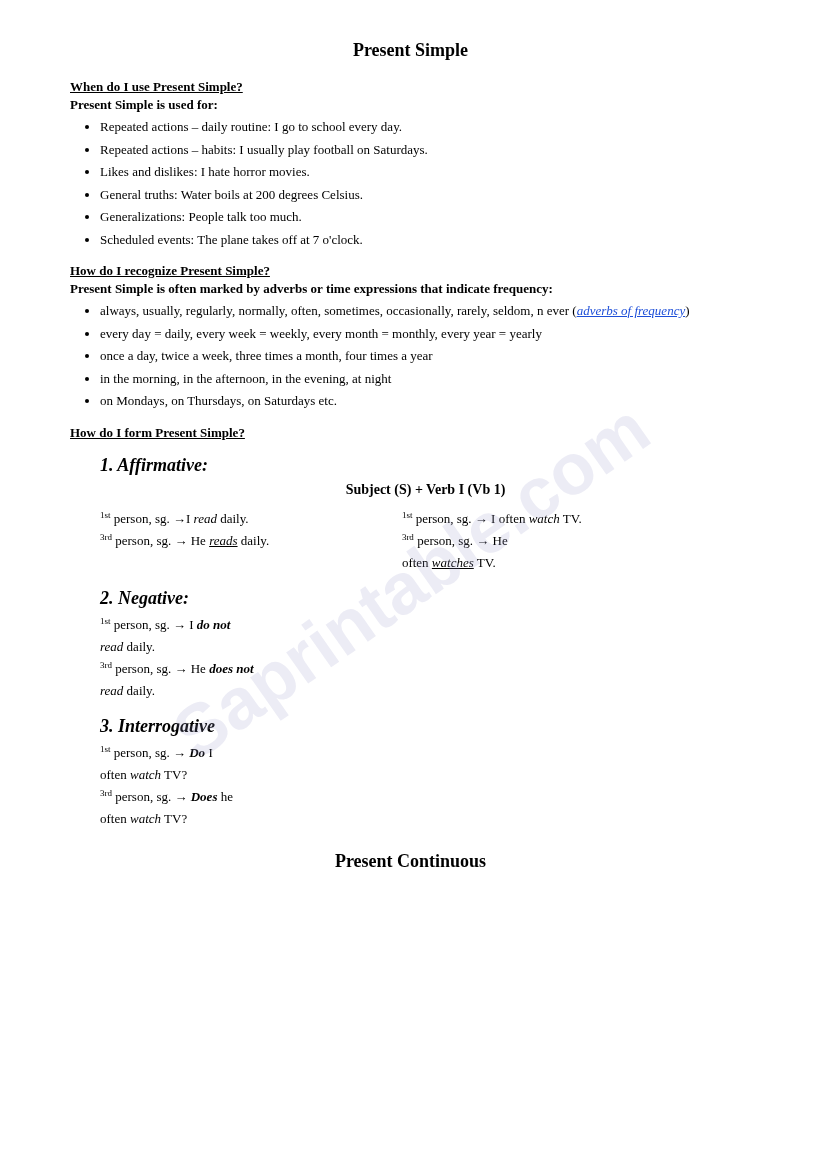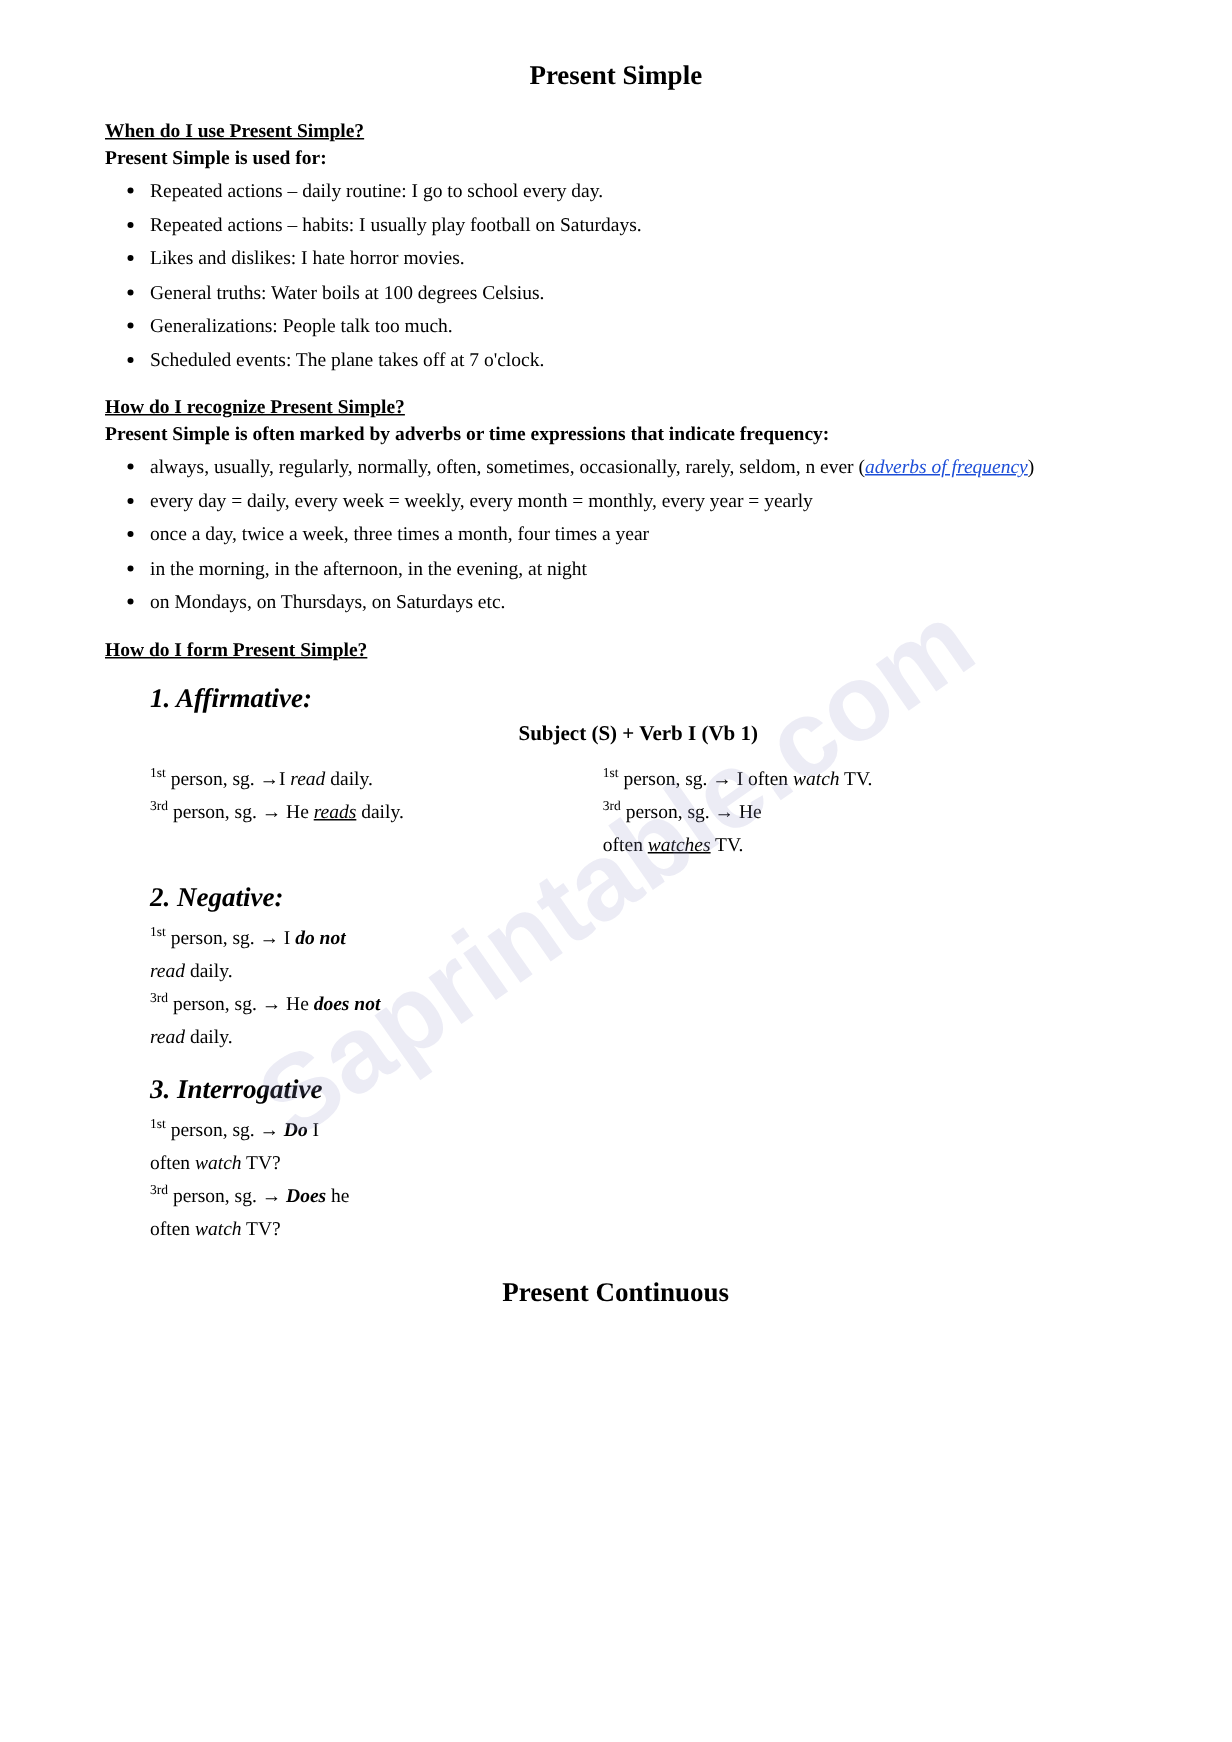--- a/index.html
+++ b/index.html
@@ -148,21 +148,21 @@
 
 <h1 class="page-title">Present Simple</h1>
 
 <div class="section-question">When do I use Present Simple?</div>
 <div class="section-subtitle">Present Simple is used for:</div>
 
 <ul class="bullet-list">
   <li>Repeated actions – daily routine: I go to school every day.</li>
   <li>Repeated actions – habits: I usually play football on Saturdays.</li>
   <li>Likes and dislikes: I hate horror movies.</li>
-  <li>General truths: Water boils at 100 degrees Celsius.</li>
+  <li>General truths: Water boils at 200 degrees Celsius.</li>
   <li>Generalizations: People talk too much.</li>
   <li>Scheduled events: The plane takes off at 7 o'clock.</li>
 </ul>
 
 <div class="section-gap"></div>
 <div class="section-question">How do I recognize Present Simple?</div>
 <div class="section-subtitle">Present Simple is often marked by adverbs or time expressions that indicate frequency:</div>
 
 <ul class="bullet-list">
   <li>

